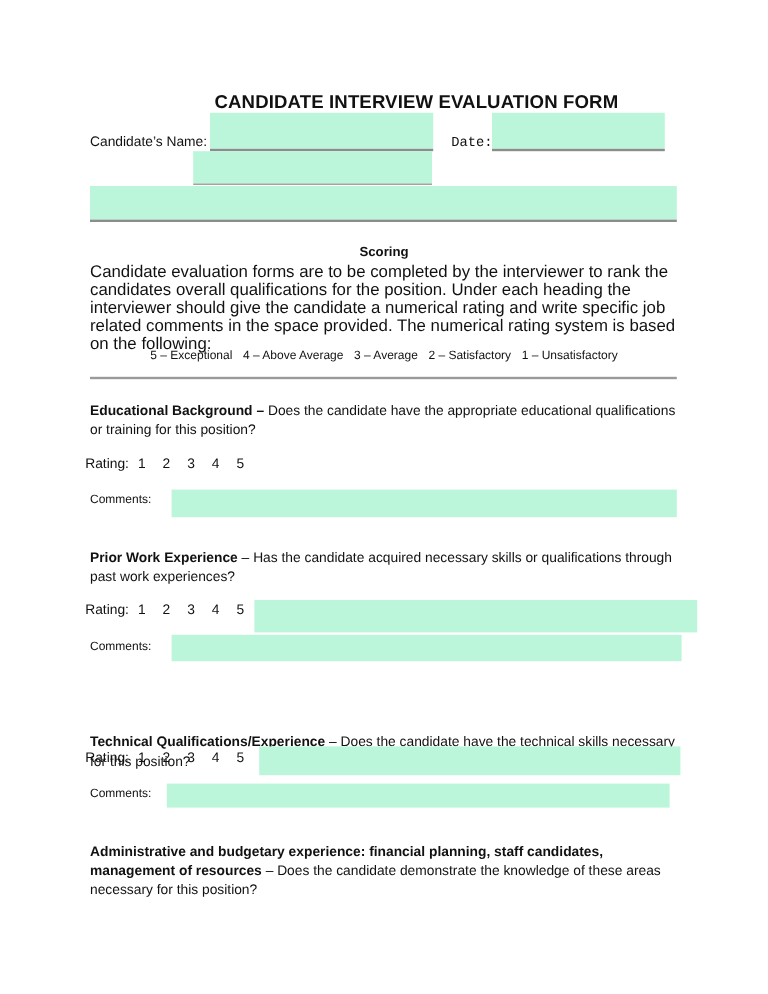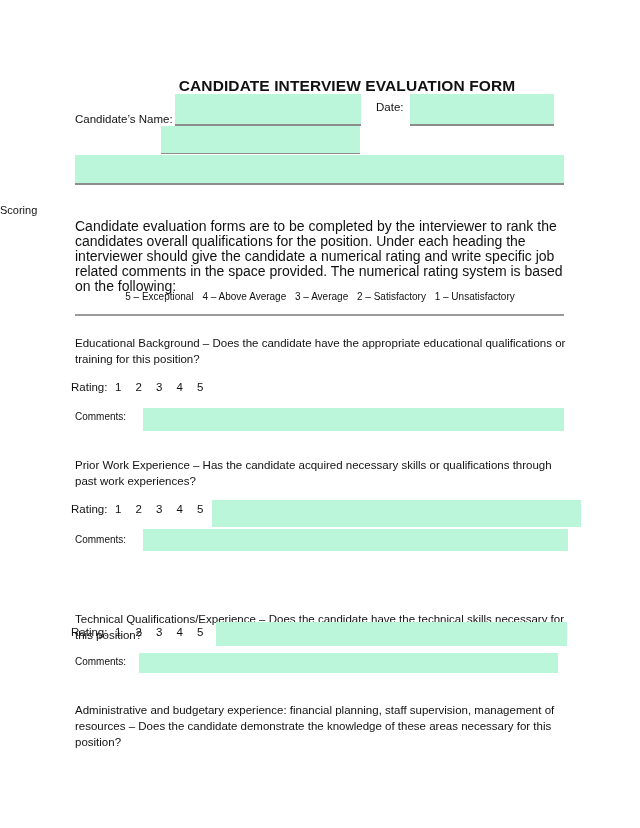--- a/index.html
+++ b/index.html
@@ -4,44 +4,44 @@
   <style>
     html, body { margin:0; padding:0; background:#ffffff; }
     body { width:640px; height:828px; position:relative; overflow:hidden;
            font-family:"Liberation Sans", "DejaVu Sans", sans-serif; color:#111; }
     .abs { position:absolute; }
     .txt { font-size:11.5px; line-height:15px; white-space:nowrap;text-align:right; }
     .field { position:absolute; background:#bcf6da; border:none; padding:0; margin:0; }
     .uline { position:absolute; height:2px; background:#8c8c8c; }
     .title { position:absolute; left:0; width:640px; top:77px; text-align:center;
              font-weight:bold; font-size:15.5px; letter-spacing:0.1px;padding-left:27px; }
-    .scoring-h { position:absolute; left:0; width:640px; top:204px; 
-                 font-weight:normal; font-size:11px; }
+    .scoring-h { position:absolute; left:0; width:640px; top:204px; text-align:center;
+                 font-weight:bold; font-size:11px; }
     .para { position:absolute; left:75px; width:490px; top:219px; font-size:14px;
             line-height:15px; }
     .scale { position:absolute; left:0; width:640px; top:291px; text-align:center; font-size:10px; }
     .scale span { margin:0 3px; }
     .divider { position:absolute; left:75px; width:489px; top:314px; height:2px; background:#9a9a9a; }
     .q { position:absolute; left:75px; width:500px; font-size:11.5px; line-height:16px; }
-    .q b { font-weight:normal; }
+    .q b { font-weight:bold; }
     .rating { position:absolute; left:71px; font-size:11.5px; white-space:nowrap; }
     .rating .num { display:inline-block; width:20.5px; }
     .rating .lbl { display:inline-block; width:44px; }
     .comments { position:absolute; left:75px; font-size:10px; }
   </style>
 </head>
 <body>
 
 <div class="title">CANDIDATE INTERVIEW EVALUATION FORM</div>
 
 <div class="abs txt" style="left:75px; top:112px;">Candidate’s Name:</div>
 <input class="field" style="left: 175px; top: 94px; width: 186px; height: 30px;" value="">
 <div class="uline" style="left:175px; top:124px; width:186px;"></div>
 
-<div class="abs txt" style="left:376px; top:100px;">Date:</div>
+<div class="abs txt" style="left:376px; top:112px;font-family:Liberation Mono, monospace;">Date:</div>
 <input class="field" style="left: 410px; top: 94px; width: 144px; height: 30px;" value="">
 <div class="uline" style="left:410px; top:124px; width:144px;"></div>
 
 <div class="abs txt" style="left:75px; top:156px;font-style:italic;">Interviewed By:</div>
 <input class="field" style="left: 161px; top: 126px; width: 199px; height: 27px;" value="">
 <div class="uline" style="left:161px; top:153px; width:199px; height:1px;"></div>
 
 <input class="field" style="left: 75px; top: 155px; width: 489px; height: 28px;" value="">
 <div class="uline" style="left:75px; top:183px; width:489px;"></div>
 
@@ -79,14 +79,14 @@
   <b>Technical Qualifications/Experience</b><span> – Does the candidate have the technical skills necessary for this position?</span>
 </div>
 <div class="rating" style="top:626px;">
   <span class="lbl">Rating:</span><span class="num">1</span><span class="num">2</span><span class="num">3</span><span class="num">4</span><span class="num">5</span>
 </div>
 <input class="field" style="left: 216px; top: 622px; width: 351px; height: 24px;" value="">
 <div class="comments" style="top:656px;">Comments:</div>
 <input class="field" style="left: 139px; top: 653px; width: 419px; height: 20px;" value="">
 
 <div class="q" style="top:702px; width:495px;">
-  <b>Administrative and budgetary experience: financial planning, staff supervision, management of resources</b><span> – Does the candidate demonstrate the knowledge of these areas necessary for this position?</span>
+  <b>Administrative and budgetary experience: financial planning, staff candidates, management of resources</b><span> – Does the candidate demonstrate the knowledge of these areas necessary for this position?</span>
 </div>
 
 </body></html>

